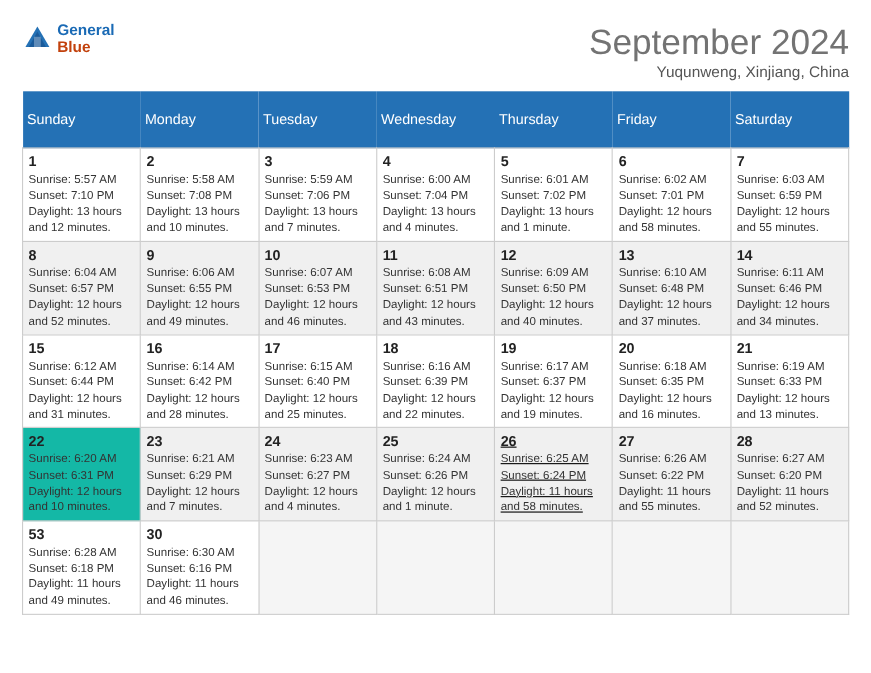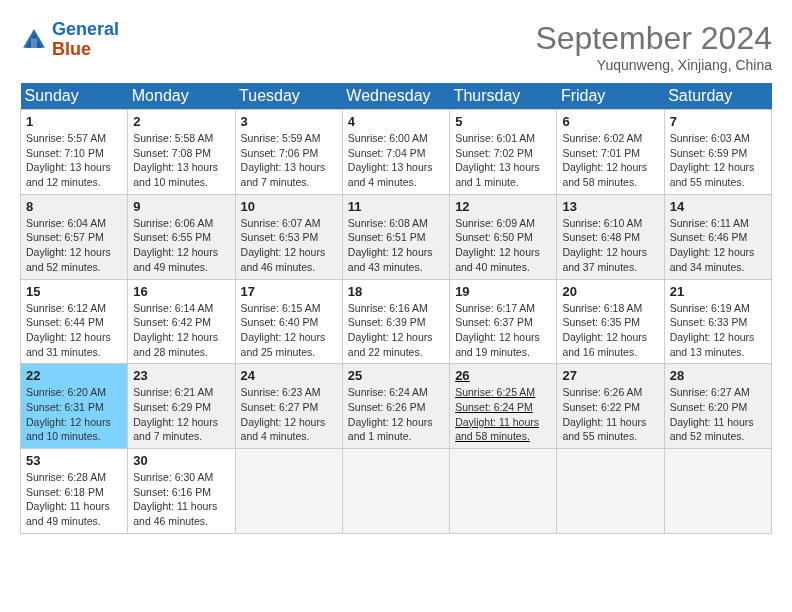--- a/index.html
+++ b/index.html
@@ -15,21 +15,21 @@
       justify-content: space-between;
       align-items: flex-start;
       margin-bottom: 10px;
     }
     .logo {
       display: flex;
       align-items: center;
       gap: 4px;
     }
     .logo-text {
-      font-size: 18px;
+      font-size: 14px;
       font-weight: bold;
       color: #333;
       line-height: 1.1;
     }
     .logo-text span {
       color: #1a6ab5;
     }
     .logo-icon {
       width: 28px;
       height: 28px;
@@ -47,23 +47,23 @@
       color: #555;
     }
     table {
       width: 100%;
       border-collapse: collapse;
       font-size: 11px;
     }
     th {
       background-color: #2471b5;
       color: #fff;
-      padding: 4px 4px;
+      padding: 18px 4px;
       text-align: left;
-      font-size: 16px;
+      font-size: 13px;
       font-weight: normal;
     }
     td {
       vertical-align: top;
       padding: 4px 5px;
       border: 1px solid #ccc;
       width: 14.28%;
       min-height: 80px;
       background: #fff;
     }
@@ -203,21 +203,21 @@
         <td>
           <div class="day-num">20</div>
           <div class="day-info">Sunrise: 6:18 AM<br>Sunset: 6:35 PM<br>Daylight: 12 hours and 16 minutes.</div>
         </td>
         <td>
           <div class="day-num">21</div>
           <div class="day-info">Sunrise: 6:19 AM<br>Sunset: 6:33 PM<br>Daylight: 12 hours and 13 minutes.</div>
         </td>
       </tr>
       <tr style="background: rgb(240, 240, 240);">
-        <td style="background: #7dd3fc;">
+        <td style="background: #14b8a6;">
           <div class="day-num">22</div>
           <div class="day-info">Sunrise: 6:20 AM<br>Sunset: 6:31 PM<br>Daylight: 12 hours and 10 minutes.</div>
         </td>
         <td style="background: rgb(240, 240, 240);">
           <div class="day-num">23</div>
           <div class="day-info">Sunrise: 6:21 AM<br>Sunset: 6:29 PM<br>Daylight: 12 hours and 7 minutes.</div>
         </td>
         <td style="background: rgb(240, 240, 240);">
           <div class="day-num">24</div>
           <div class="day-info">Sunrise: 6:23 AM<br>Sunset: 6:27 PM<br>Daylight: 12 hours and 4 minutes.</div>

